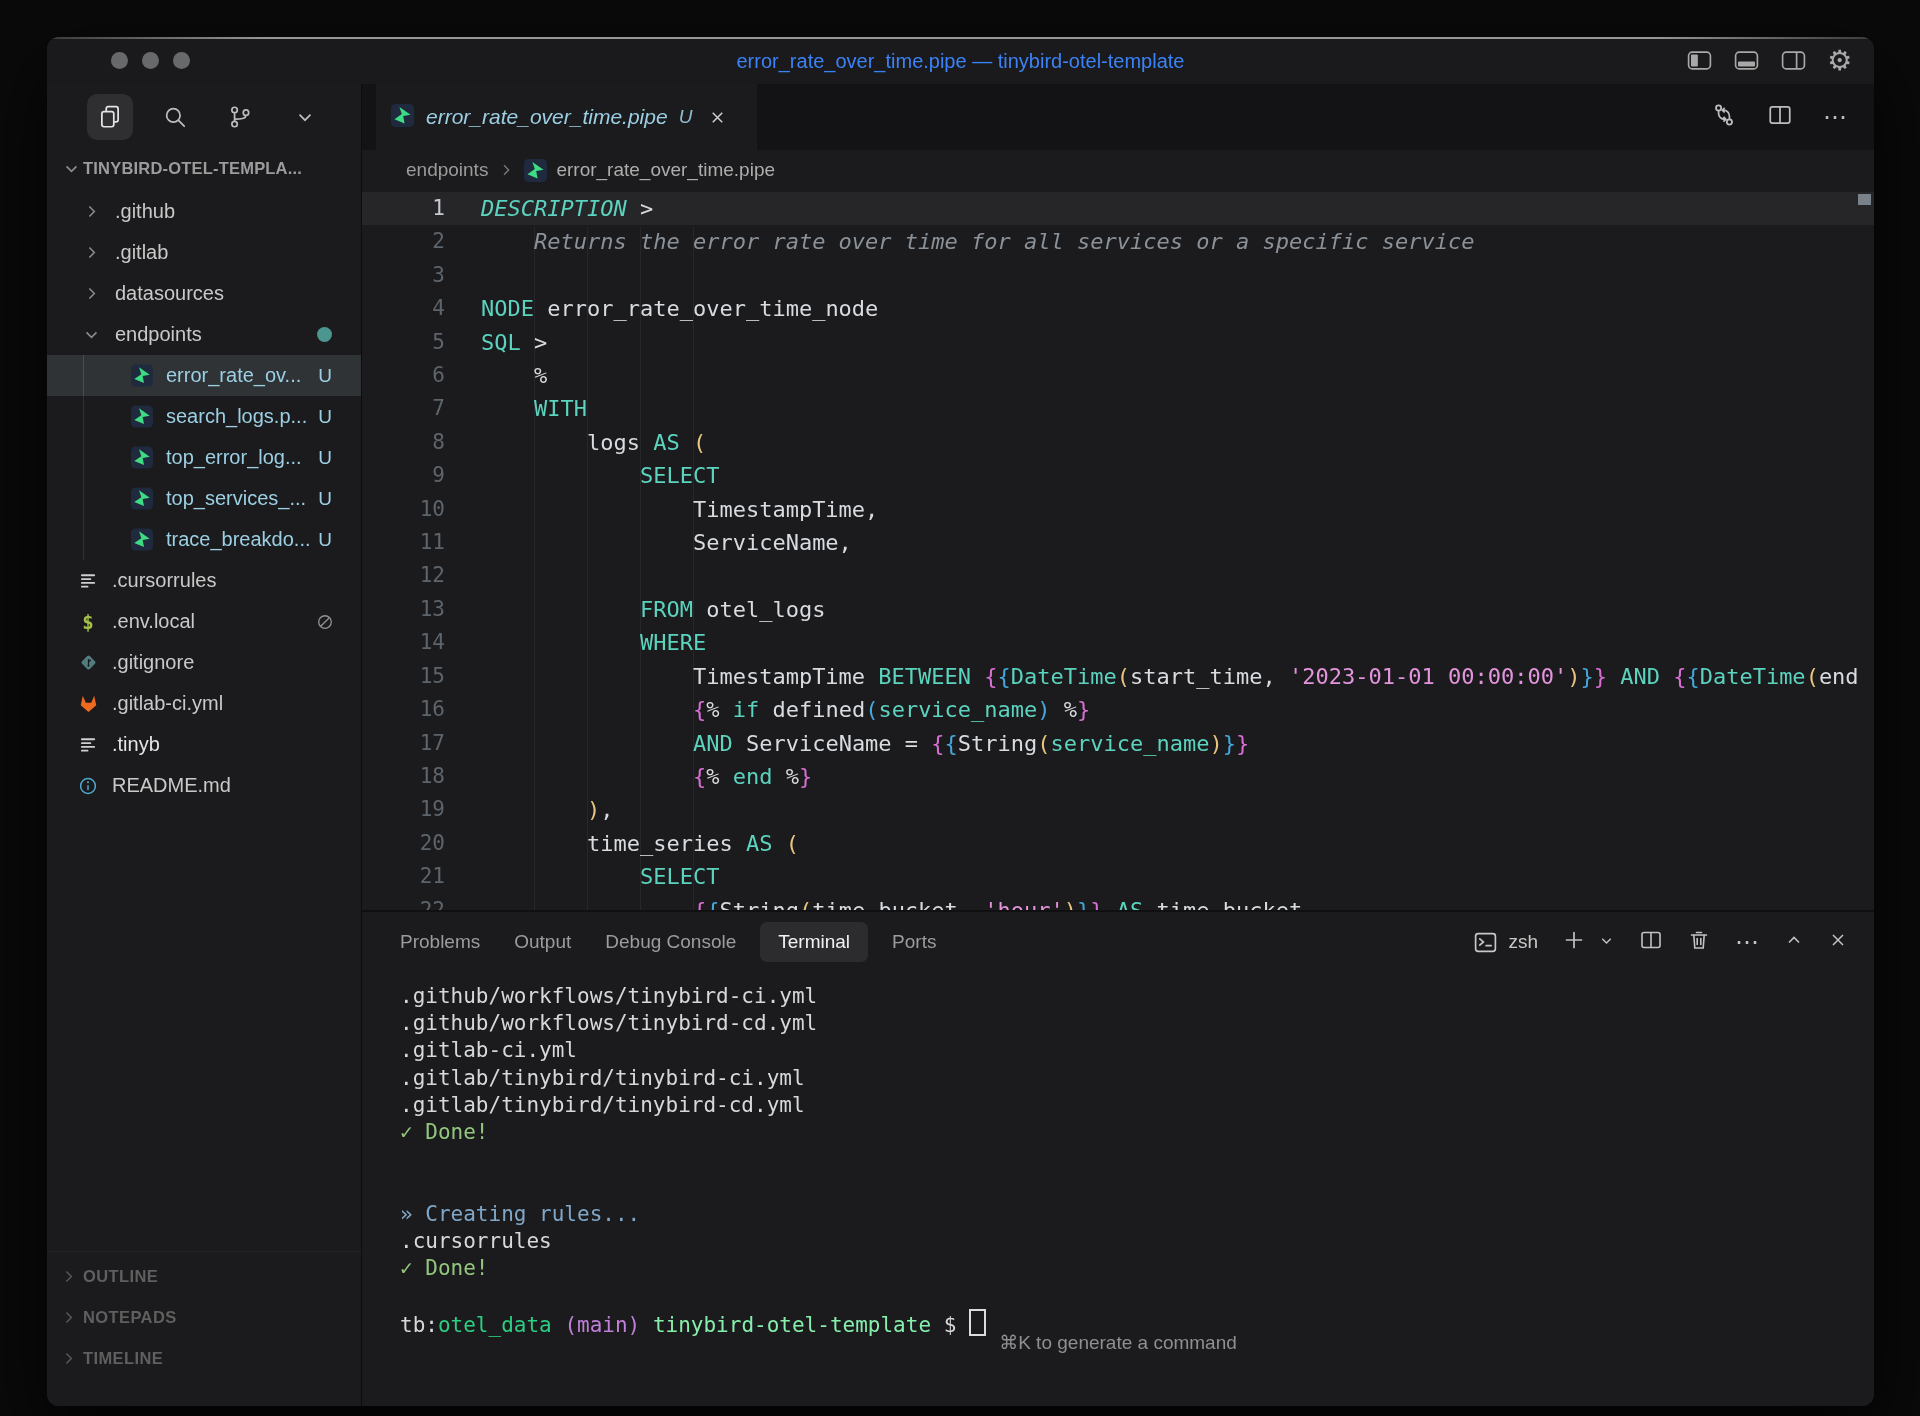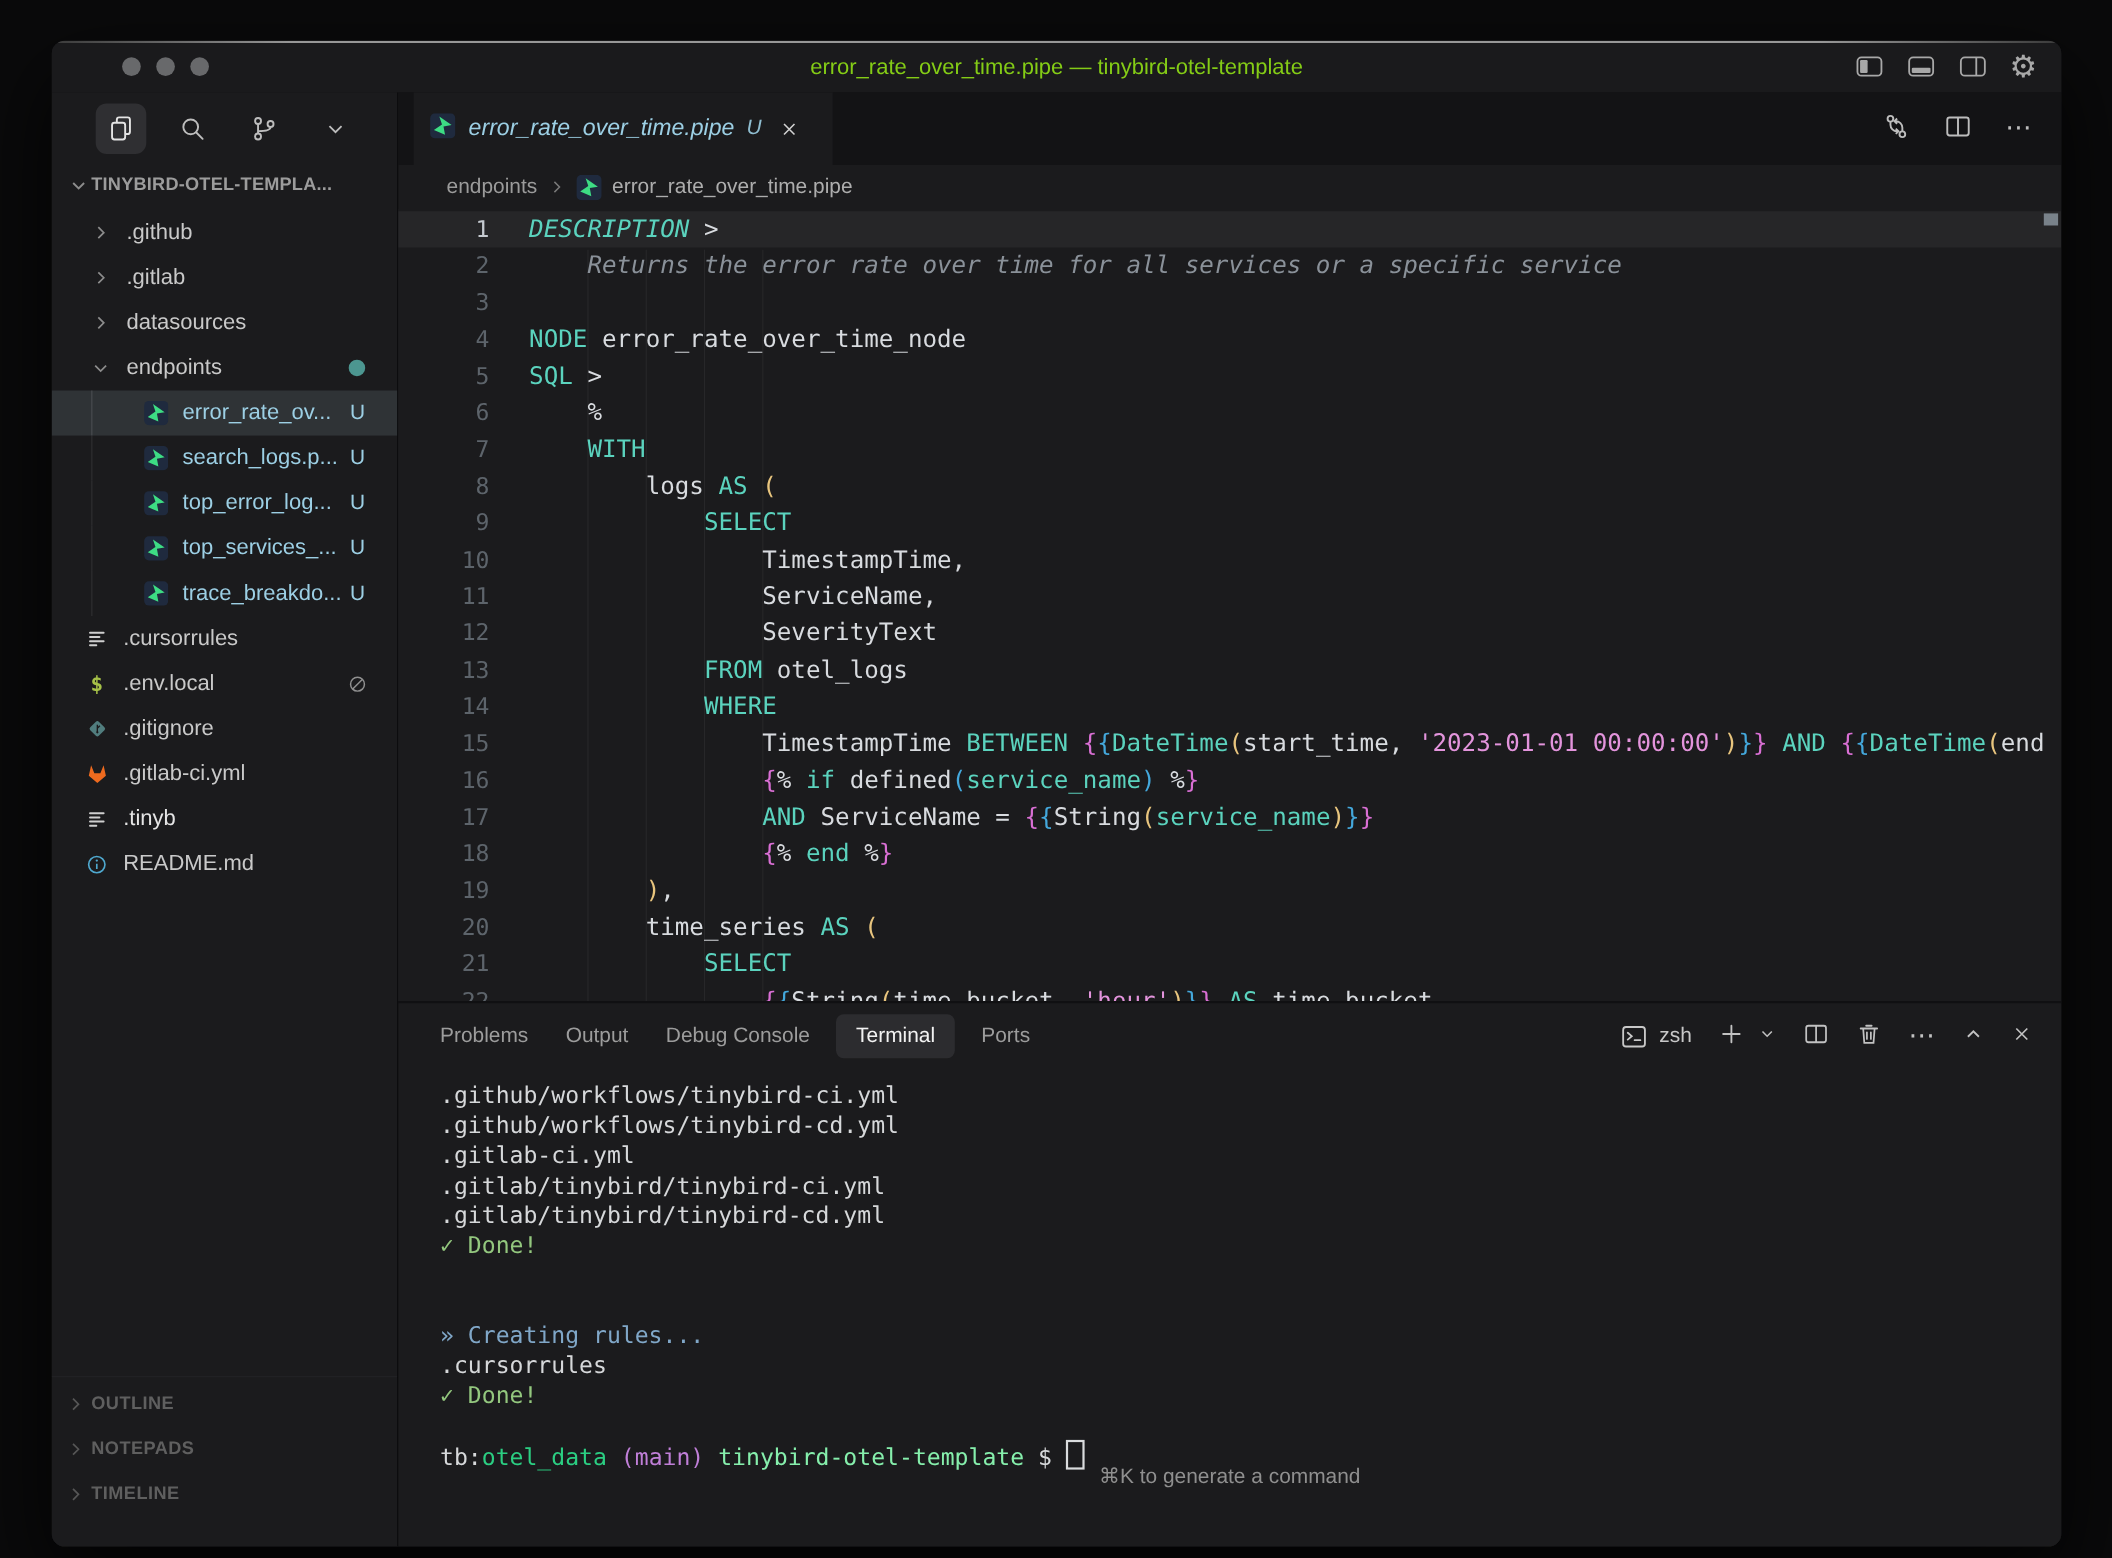--- a/index.html
+++ b/index.html
@@ -7,21 +7,21 @@
   .window{position:absolute;left:47px;top:37px;width:1827px;height:1369px;background:#1B1B1D;
     border-radius:12px;overflow:hidden;box-shadow:0 30px 80px rgba(0,0,0,.8);}
   .window::before{content:'';position:absolute;top:0;left:0;right:0;height:1.5px;z-index:40;
     background:linear-gradient(90deg,#3a3a3a,#979797 12%,#979797 88%,#3a3a3a);border-radius:12px 12px 0 0;}
 
   
   .titlebar{position:absolute;top:0;left:0;right:0;height:47px;background:#1A1A1C;border-bottom:1px solid #141416;}
   .traffic{position:absolute;left:64px;top:15px;display:flex;gap:14px;}
   .traffic span{width:17px;height:17px;border-radius:50%;background:#68696B;}
   .win-title{position:absolute;left:0;right:0;top:0;height:47px;line-height:49px;text-align:center;
-    color:#84cc16;font-size:20px;}
+    color:#3b82f6;font-size:20px;}
   .tb-icons{position:absolute;right:22px;top:0;height:47px;display:flex;align-items:center;gap:20px;color:#A8A8A8;}
   .tb-icons svg{display:block;}
   .gear{font-size:28px;line-height:1;color:#A8A8A8;font-family:"DejaVu Sans",sans-serif;}
 
   .body-row{position:absolute;top:47px;left:0;right:0;bottom:0;display:flex;}
 
   
   .sidebar{width:314px;flex:none;position:relative;background:#1B1B1D;border-right:1px solid #0C0C0E;}
   .activity{height:66px;display:flex;align-items:center;padding-left:40px;gap:19px;}
   .act-box{width:46px;height:46px;border-radius:10px;display:flex;align-items:center;justify-content:center;color:#BDBDBD;}
@@ -460,21 +460,20 @@
             <div class="cl">
               <span class="ln">10</span>
               <span class="lt"><span class="tk-pl">                TimestampTime,</span></span>
             </div>
             <div class="cl">
               <span class="ln">11</span>
               <span class="lt"><span class="tk-pl">                ServiceName,</span></span>
             </div>
             <div class="cl">
               <span class="ln">12</span>
-              <span class="lt"><span class="tk-pl">                SeverityText</span></span>
             </div>
             <div class="cl">
               <span class="ln">13</span>
               <span class="lt"><span class="tk-kw">            FROM</span><span class="tk-pl"> otel_logs</span></span>
             </div>
             <div class="cl">
               <span class="ln">14</span>
               <span class="lt"><span class="tk-kw">            WHERE</span></span>
             </div>
             <div class="cl">

